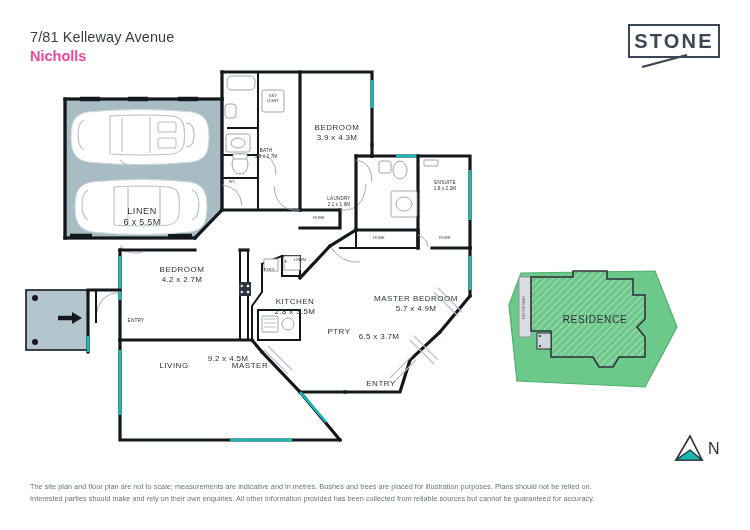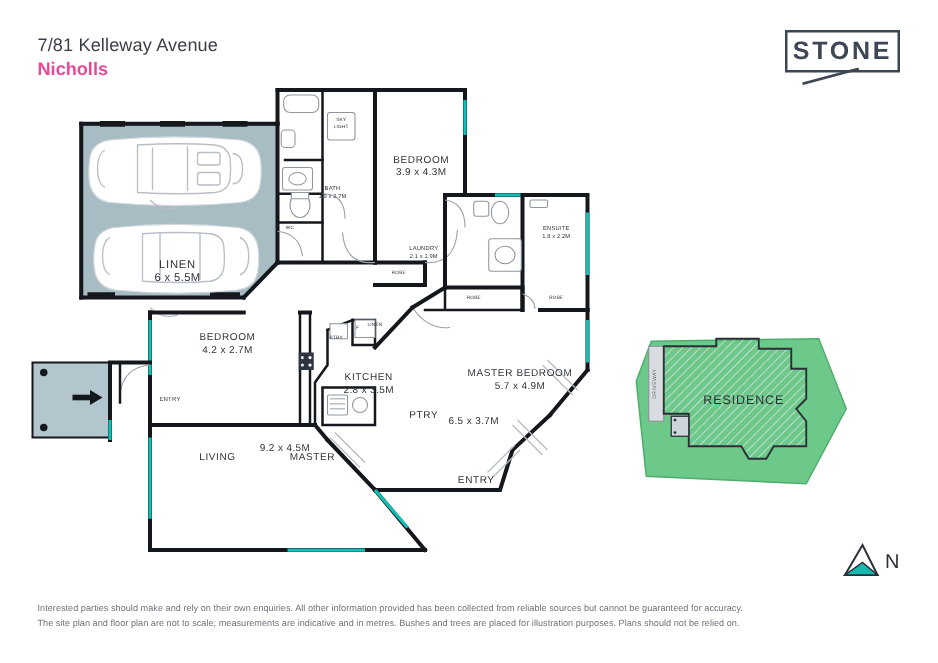--- a/index.html
+++ b/index.html
@@ -334,17 +334,17 @@
     <text x="30" y="42" font-family="Liberation Sans, sans-serif" font-size="4" fill="#5a6268" text-anchor="middle" letter-spacing="0.4" transform="rotate(-90 30 42)">DRIVEWAY</text>
   </svg>
 
   <svg class="compass" viewBox="0 0 56 42">
     <path d="M8 32 L34 32 L22 8 Z" fill="none" stroke="#2b2f38" stroke-width="1.6"></path>
     <path d="M8 32 L34 32 L22 22 Z" fill="#17b8b0" stroke="#2b2f38" stroke-width="1.2"></path>
     <text x="40" y="26" font-family="Liberation Sans, sans-serif" font-size="16" font-weight="400" fill="#2b2f38">N</text>
   </svg>
 
   <div class="disclaimer">
+    <div>The site plan and floor plan are not to scale; measurements are indicative and in metres. Bushes and trees are placed for illustration purposes. Plans should not be relied on.</div>
     <div>Interested parties should make and rely on their own enquiries. All other information provided has been collected from reliable sources but cannot be guaranteed for accuracy.</div>
-    <div>The site plan and floor plan are not to scale; measurements are indicative and in metres. Bushes and trees are placed for illustration purposes. Plans should not be relied on.</div>
   </div>
 
 </div>
 
 </body></html>

